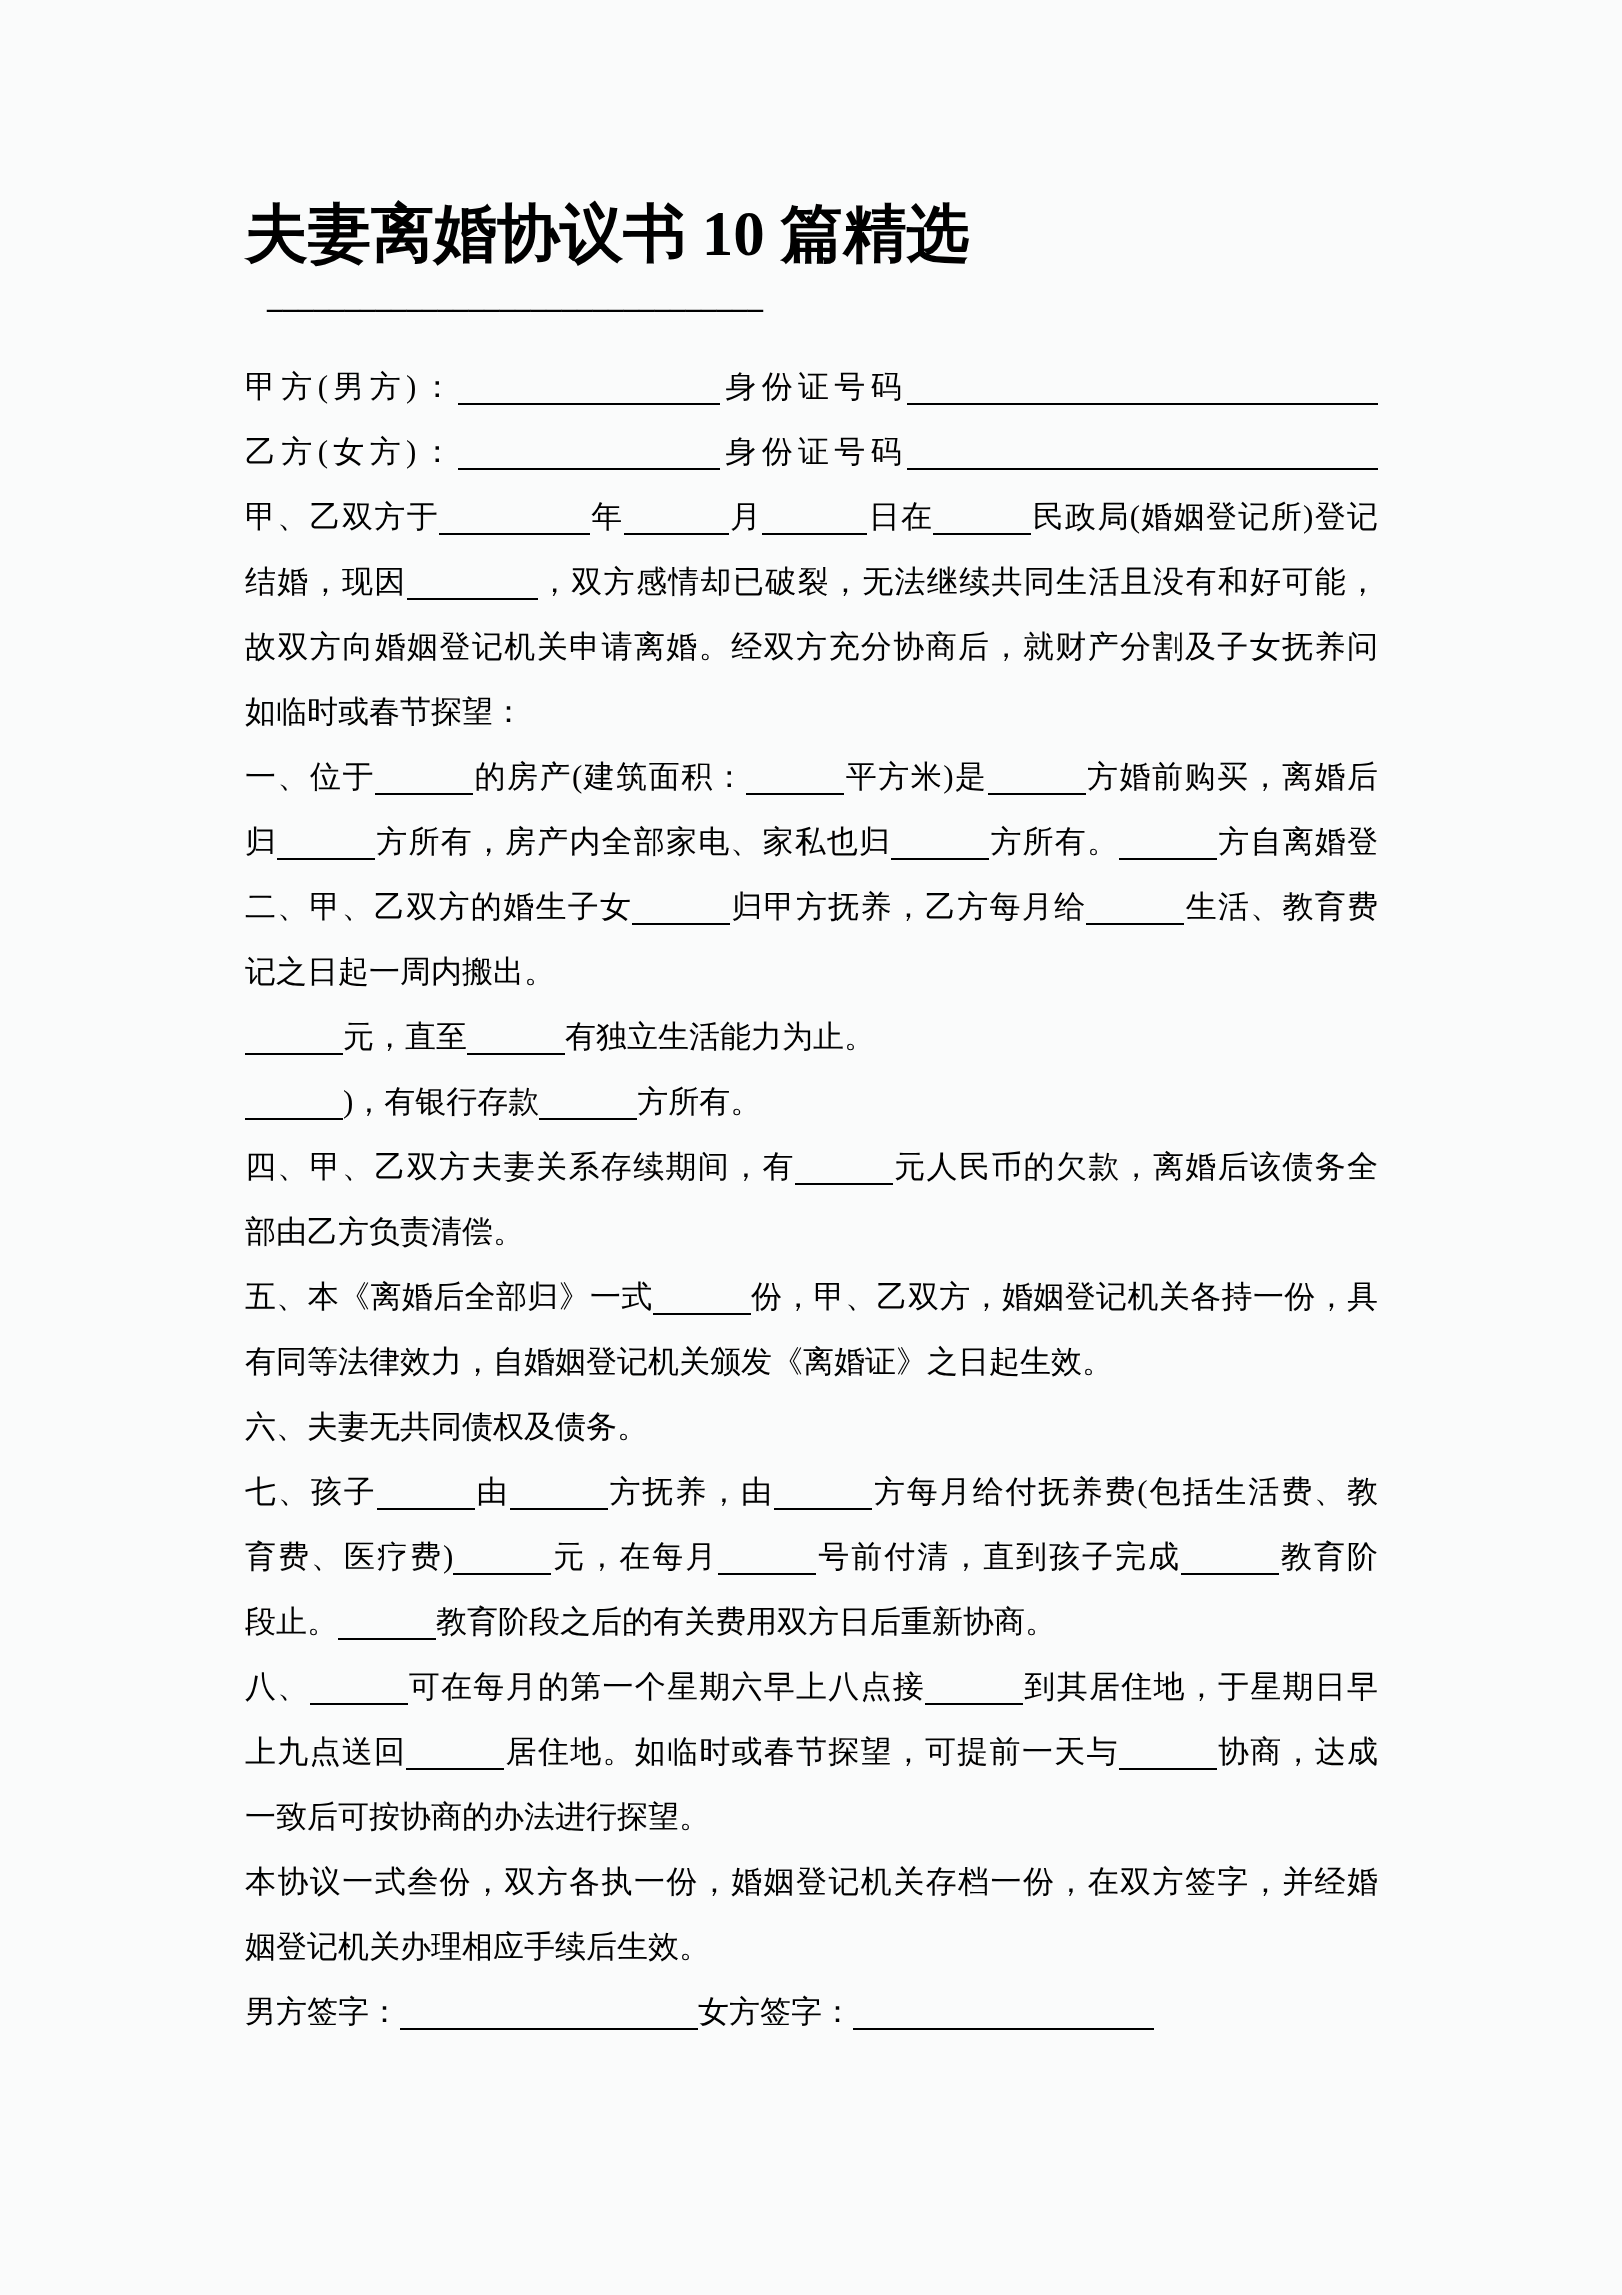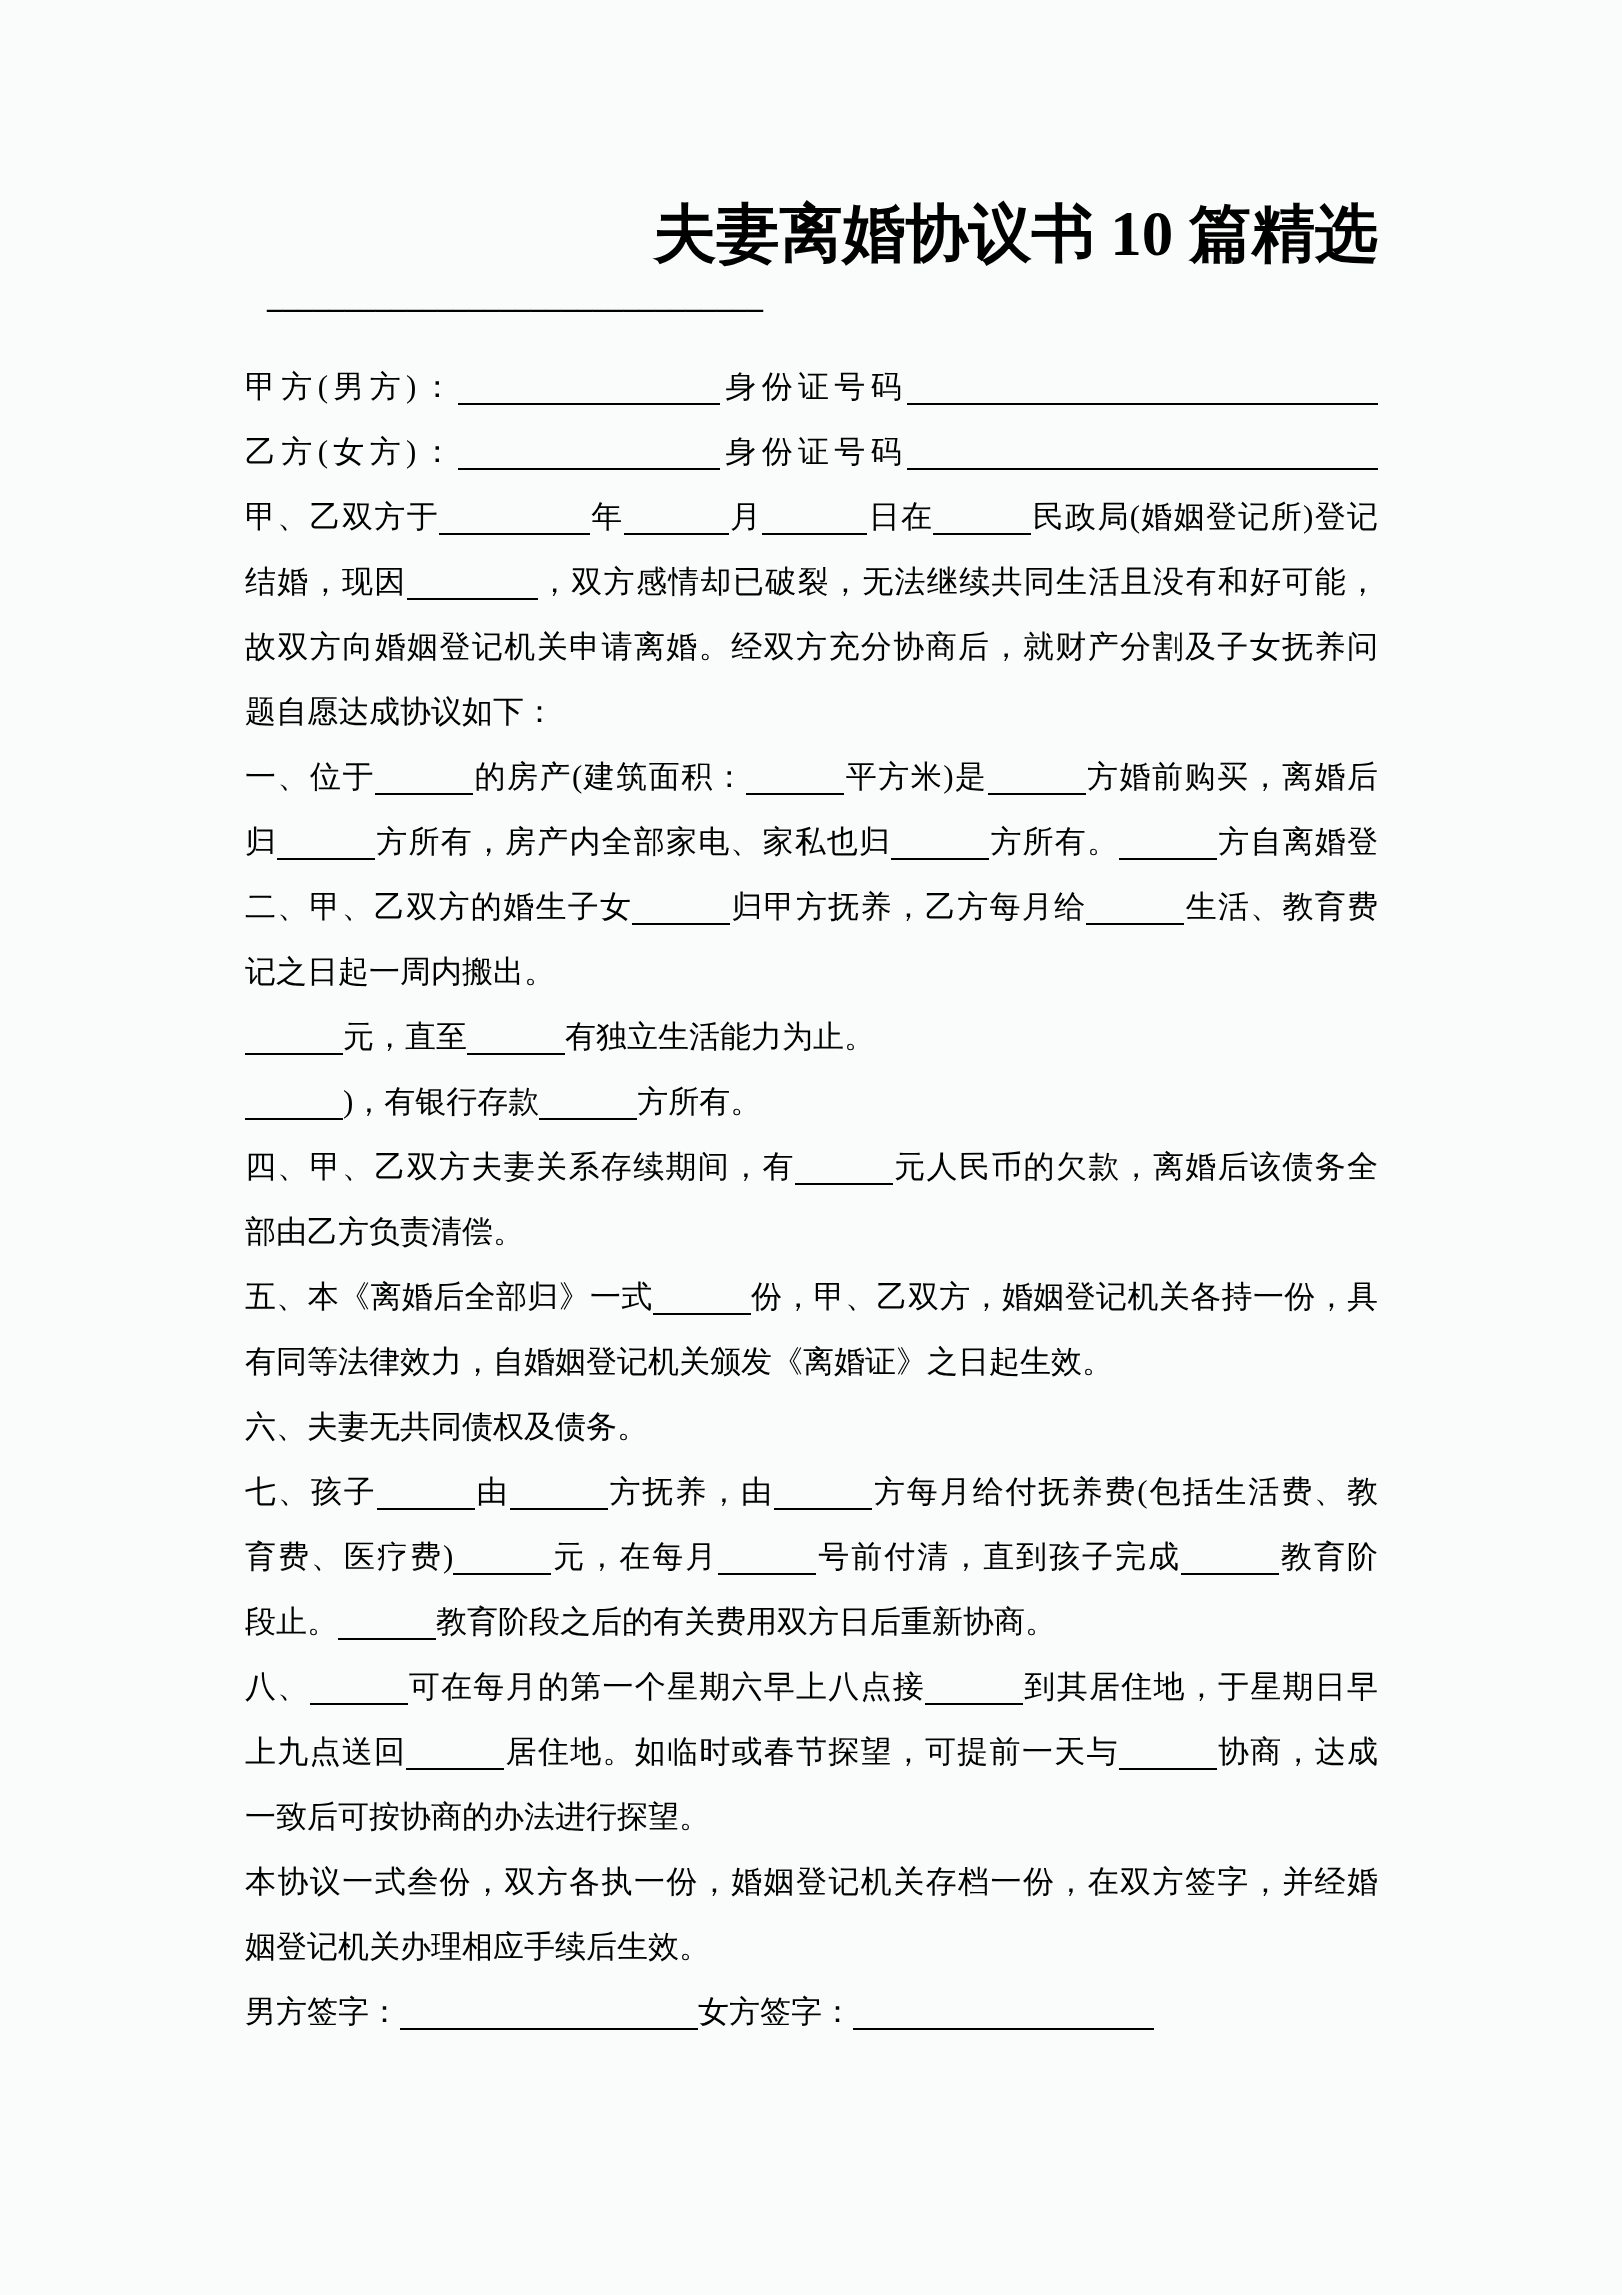--- a/index.html
+++ b/index.html
@@ -11,21 +11,21 @@
     background:#fafbfb;
     box-sizing:border-box;
     padding:196px 245px 0 245px;
     color:#000;
     overflow:hidden;
   }
   .title{
     font-size:63px;
     font-weight:700;
     line-height:77px;
-    text-align:right;
+    text-align:left;
     white-space:nowrap;
     color:#000;
   }
   .dashline{
     margin-top:3.9px;
     font-size:31px;
     font-weight:700;
     line-height:41px;
     letter-spacing:0;
     white-space:nowrap;
@@ -60,21 +60,21 @@
 
 <div class="page">
   <div class="title">夫妻离婚协议书 10 篇精选</div>
   <div class="dashline">________________________________</div>
   <div class="doc-body">
       <div class="line j"><span>甲方(男方)：</span><span class="blank" style="width: 262px;"></span><span>身份证号码</span><span class="blank" style="width: 471px;"></span></div>
       <div class="line j"><span>乙方(女方)：</span><span class="blank" style="width: 262px;"></span><span>身份证号码</span><span class="blank" style="width: 471px;"></span></div>
       <div class="line j"><span>甲、乙双方于</span><span class="blank" style="width: 151px;"></span><span>年</span><span class="blank" style="width: 105px;"></span><span>月</span><span class="blank" style="width: 105px;"></span><span>日在</span><span class="blank" style="width: 98px;"></span><span>民政局(婚姻登记所)登记</span></div>
       <div class="line j"><span>结婚，现因</span><span class="blank" style="width: 131px;"></span><span>，双方感情却已破裂，无法继续共同生活且没有和好可能，</span></div>
       <div class="line j"><span>故双方向婚姻登记机关申请离婚。经双方充分协商后，就财产分割及子女抚养问</span></div>
-      <div class="line"><span>题自愿达成协议如下：</span></div>
+      <div class="line"><span>如临时或春节探望：</span></div>
       <div class="line j"><span>一、位于</span><span class="blank" style="width: 98px;"></span><span>的房产(建筑面积：</span><span class="blank" style="width: 98px;"></span><span>平方米)是</span><span class="blank" style="width: 98px;"></span><span>方婚前购买，离婚后</span></div>
       <div class="line j"><span>归</span><span class="blank" style="width: 98px;"></span><span>方所有，房产内全部家电、家私也归</span><span class="blank" style="width: 98px;"></span><span>方所有。</span><span class="blank" style="width: 98px;"></span><span>方自离婚登</span></div>
       <div class="line j"><span>二、甲、乙双方的婚生子女</span><span class="blank" style="width: 98px;"></span><span>归甲方抚养，乙方每月给</span><span class="blank" style="width: 98px;"></span><span>生活、教育费</span></div>
       <div class="line"><span>记之日起一周内搬出。</span></div>
       <div class="line"><span class="blank" style="width: 98px;"></span><span>元，直至</span><span class="blank" style="width: 98px;"></span><span>有独立生活能力为止。</span></div>
       <div class="line"><span class="blank" style="width: 98px;"></span><span>)，有银行存款</span><span class="blank" style="width: 98px;"></span><span>方所有。</span></div>
       <div class="line j"><span>四、甲、乙双方夫妻关系存续期间，有</span><span class="blank" style="width: 98px;"></span><span>元人民币的欠款，离婚后该债务全</span></div>
       <div class="line"><span>部由乙方负责清偿。</span></div>
       <div class="line j"><span>五、本《离婚后全部归》一式</span><span class="blank" style="width: 98px;"></span><span>份，甲、乙双方，婚姻登记机关各持一份，具</span></div>
       <div class="line"><span>有同等法律效力，自婚姻登记机关颁发《离婚证》之日起生效。</span></div>

